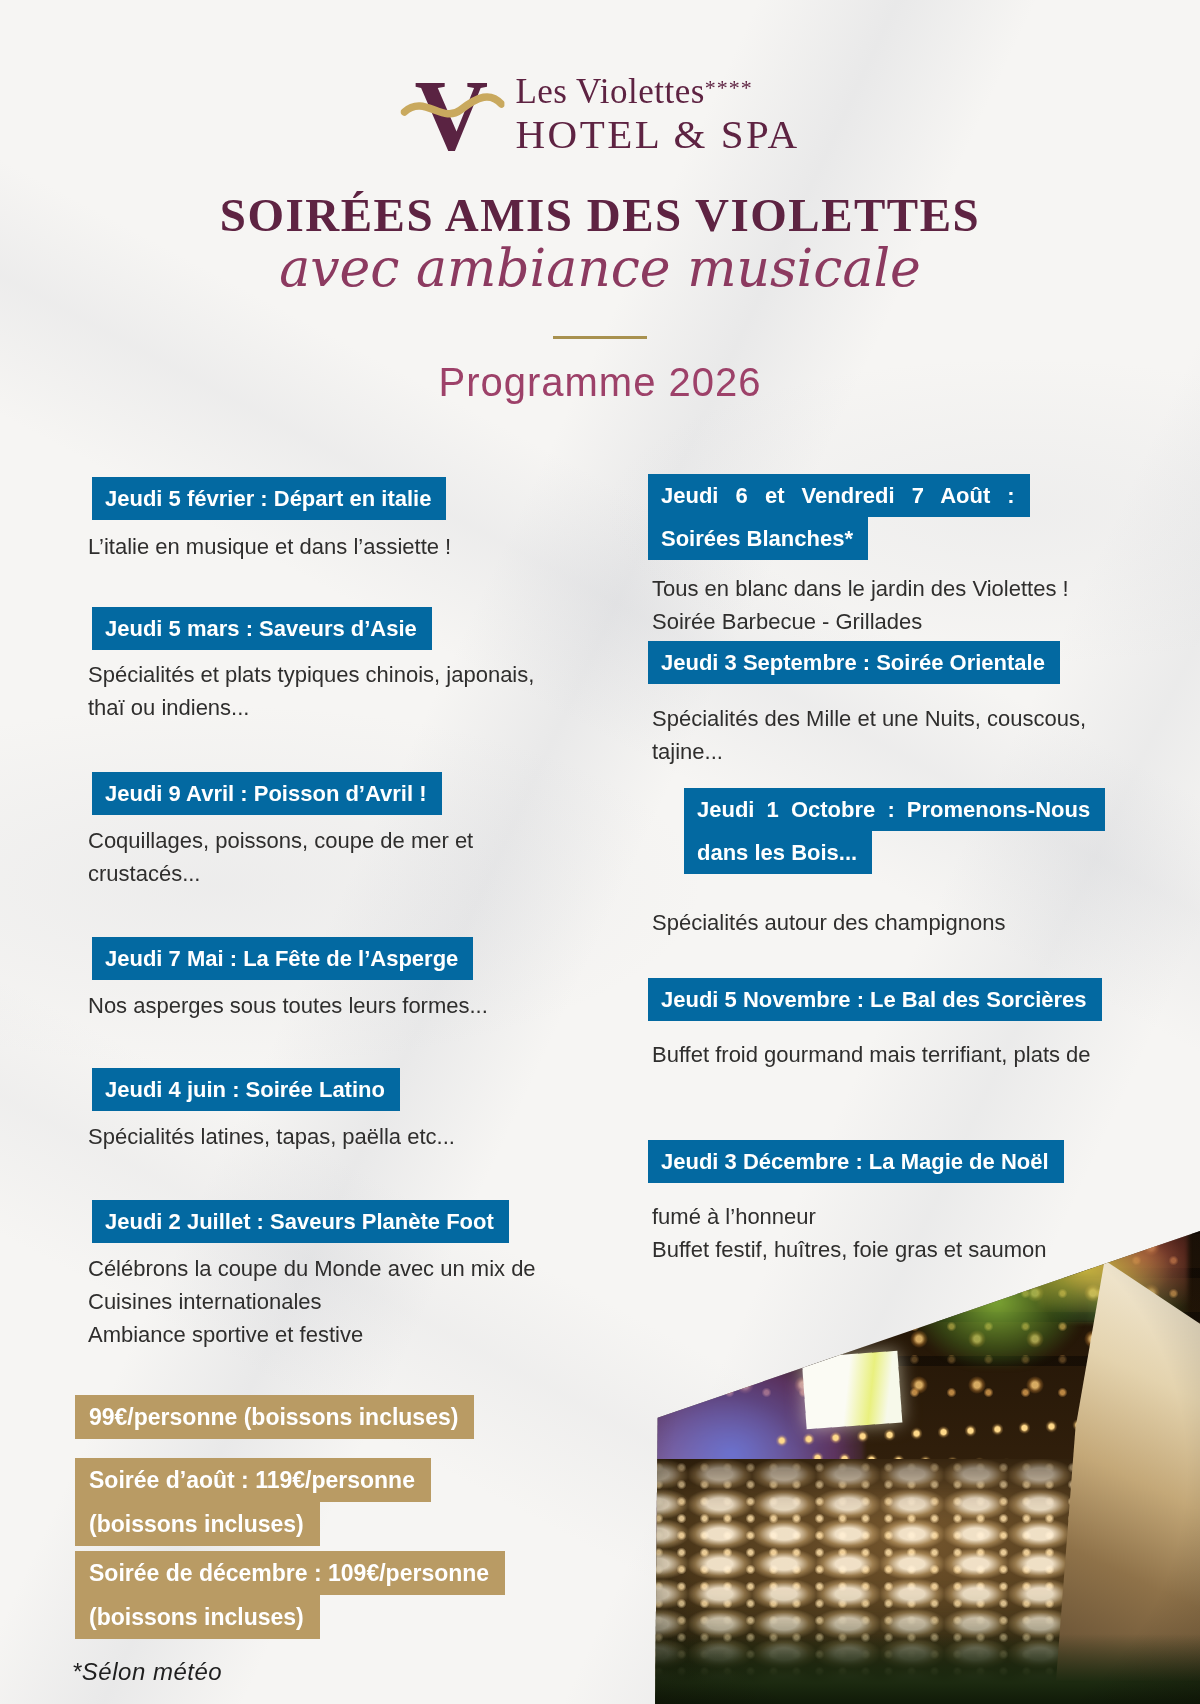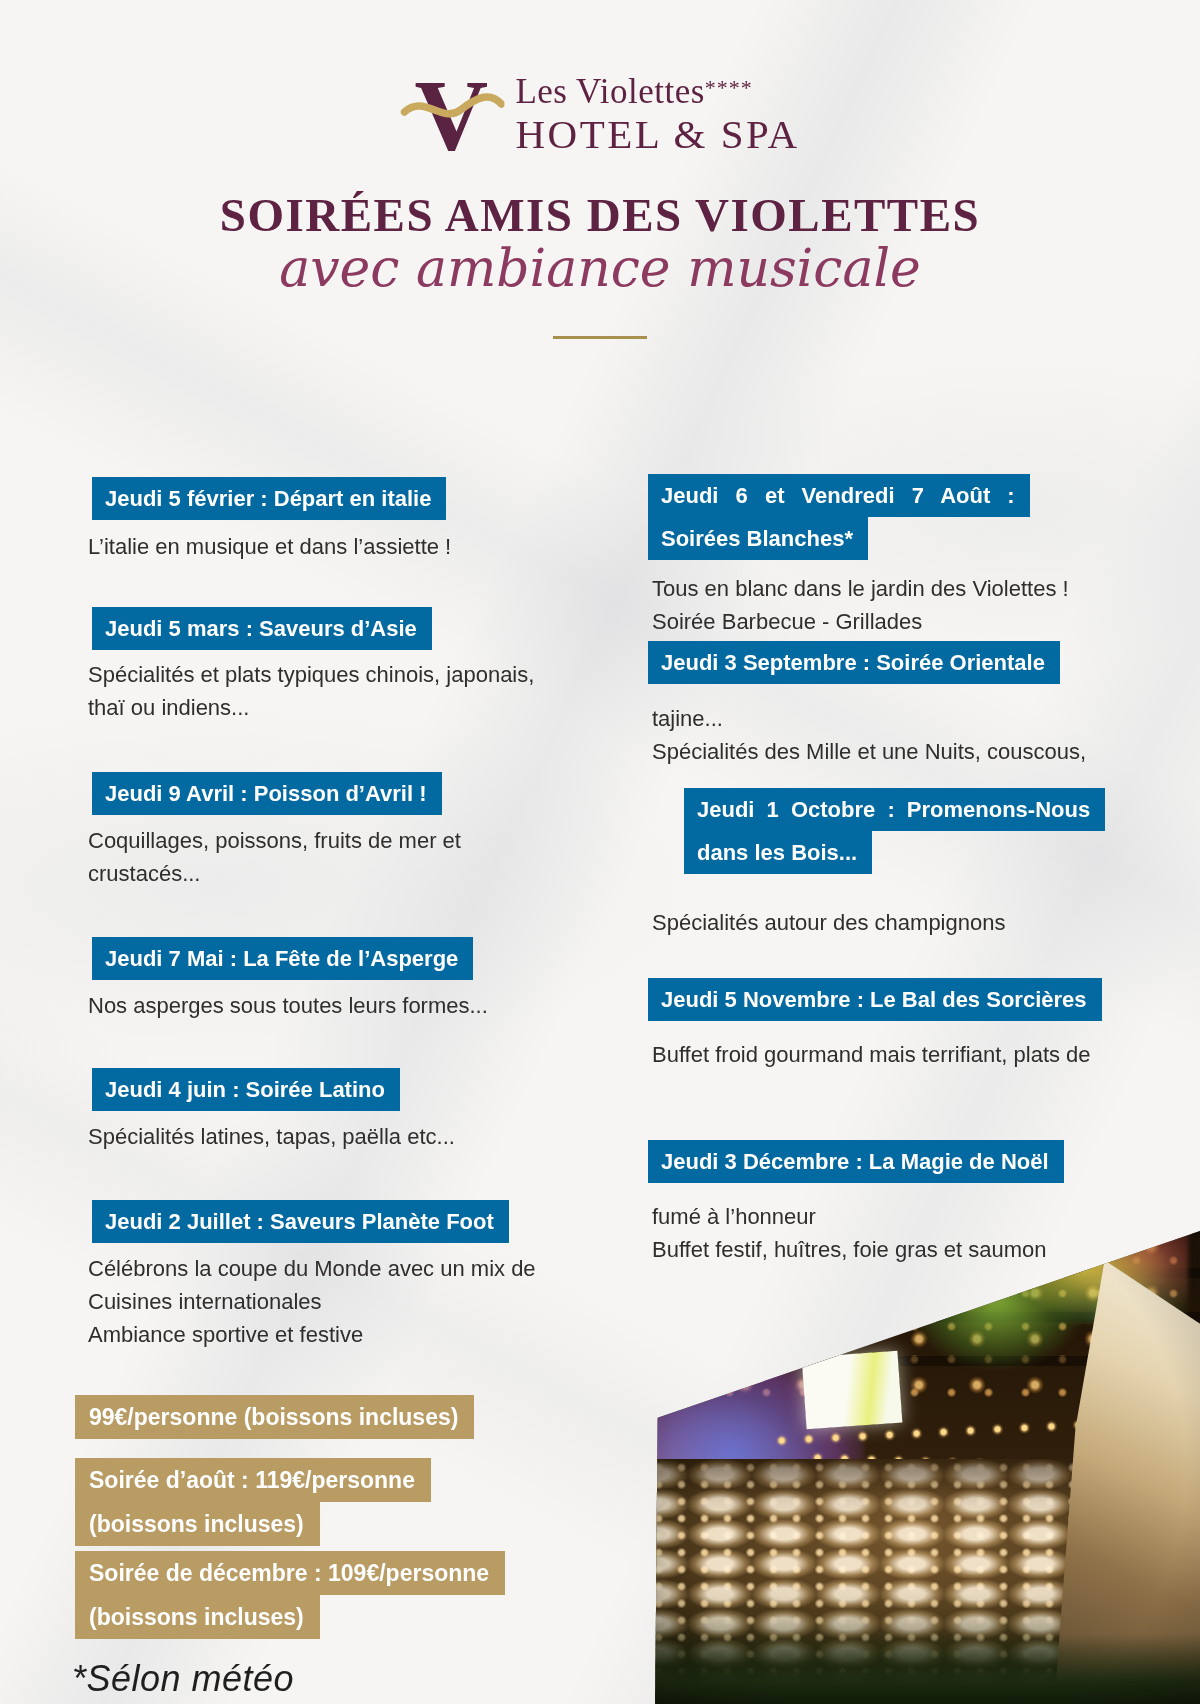--- a/index.html
+++ b/index.html
@@ -70,21 +70,21 @@
   .price{position:absolute;left:75px;}
   .pl{
     display:block;width:max-content;background:#b99b64;color:#ffffff;
     font-weight:bold;font-size:23px;line-height:26px;padding:9px 16px 9px 14px;
   }
   .price.p0{top:1395px;}
   .price.p1{top:1458px;}
   .price.p2{top:1551px;}
   .footnote{
     position:absolute;left:72px;top:1658px;
-    font-style:italic;font-size:36px;color:#1f1f1f;letter-spacing:.5px;
+    font-style:italic;font-size:24px;color:#1f1f1f;letter-spacing:.5px;
   }
 
   
   .photo{
     position:absolute;left:600px;top:1120px;width:600px;height:584px;
     clip-path:polygon(100% 19%, 9.6% 51%, 9.2% 100%, 100% 100%);
     background:linear-gradient(180deg,#17100a 0%,#241607 34%,#32200c 62%,#26331a 88%,#17230f 100%);
   }
   .photo>div{position:absolute;}
   .ph-building{
@@ -150,41 +150,42 @@
     </span>
     <span class="logo-text">
       <span class="logo-name"><span>Les Violettes</span><span class="stars">****</span></span>
       <span class="logo-sub">HOTEL &amp; SPA</span>
     </span>
   </div>
 
   <h1 class="title">SOIRÉES AMIS DES VIOLETTES</h1>
   <div class="script-sub">avec ambiance musicale</div>
   <div class="gold-line"></div>
+  <div class="programme">Programme 2026</div>
 
   <section class="event evL evL0">
     <span class="hl">Jeudi 5 février : Départ en italie</span>
   </section>
   <div class="body-lines bodyL bdL0">
     <div class="bl">L’italie en musique et dans l’assiette !</div>
   </div>
 
   <section class="event evL evL1">
     <span class="hl">Jeudi 5 mars : Saveurs d’Asie</span>
   </section>
   <div class="body-lines bodyL bdL1">
     <div class="bl">Spécialités et plats typiques chinois, japonais,</div>
     <div class="bl">thaï ou indiens...</div>
   </div>
 
   <section class="event evL evL2">
     <span class="hl">Jeudi 9 Avril : Poisson d’Avril !</span>
   </section>
   <div class="body-lines bodyL bdL2">
-    <div class="bl">Coquillages, poissons, fruits de mer et</div>
+    <div class="bl">Coquillages, poissons, coupe de mer et</div>
     <div class="bl">crustacés...</div>
   </div>
 
   <section class="event evL evL3">
     <span class="hl">Jeudi 7 Mai : La Fête de l’Asperge</span>
   </section>
   <div class="body-lines bodyL bdL3">
     <div class="bl">Nos asperges sous toutes leurs formes...</div>
   </div>
 
@@ -210,22 +211,22 @@
   </section>
   <div class="body-lines bodyR bdR0">
     <div class="bl">Tous en blanc dans le jardin des Violettes !</div>
     <div class="bl">Soirée Barbecue - Grillades</div>
   </div>
 
   <section class="event evR evR1">
     <span class="hl">Jeudi 3 Septembre : Soirée Orientale</span>
   </section>
   <div class="body-lines bodyR bdR1">
+    <div class="bl">Spécialités des Mille et une Nuits, couscous,</div>
     <div class="bl">tajine...</div>
-    <div class="bl">Spécialités des Mille et une Nuits, couscous,</div>
   </div>
 
   <section class="event evR evR2">
     <span class="hl spread">Jeudi 1 Octobre : Promenons-Nous</span>
     <span class="hl">dans les Bois...</span>
   </section>
   <div class="body-lines bodyR bdR2">
     <div class="bl">Spécialités autour des champignons</div>
   </div>
 

